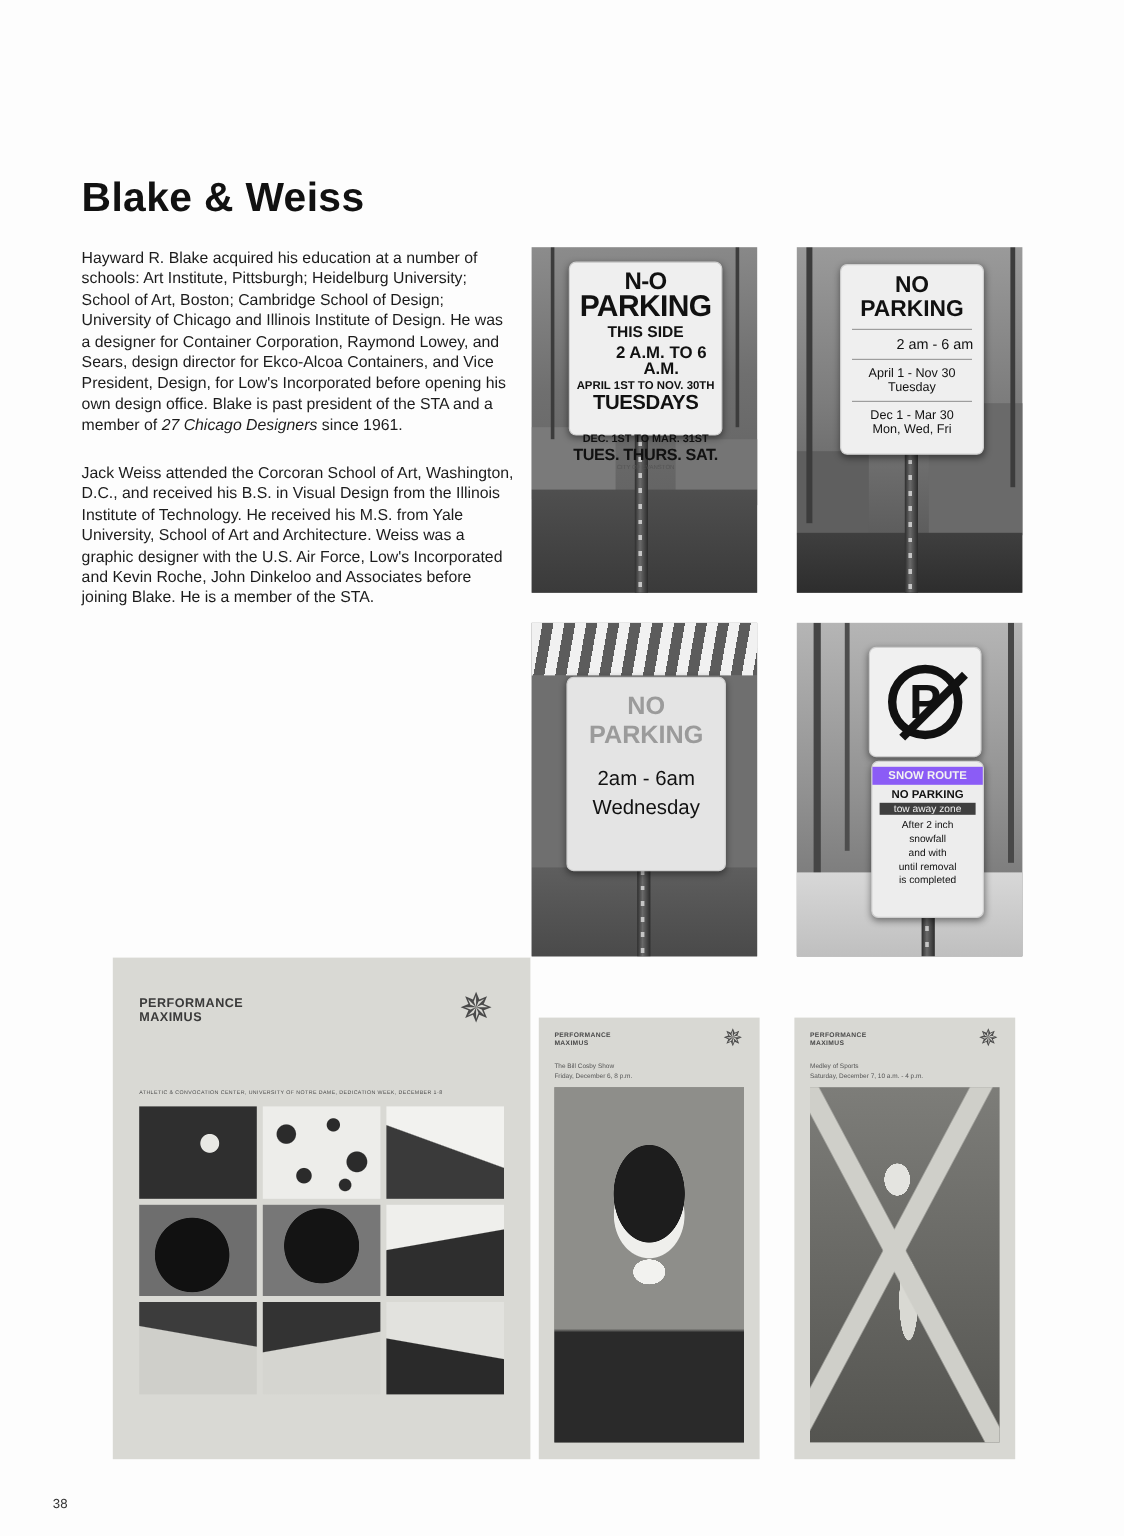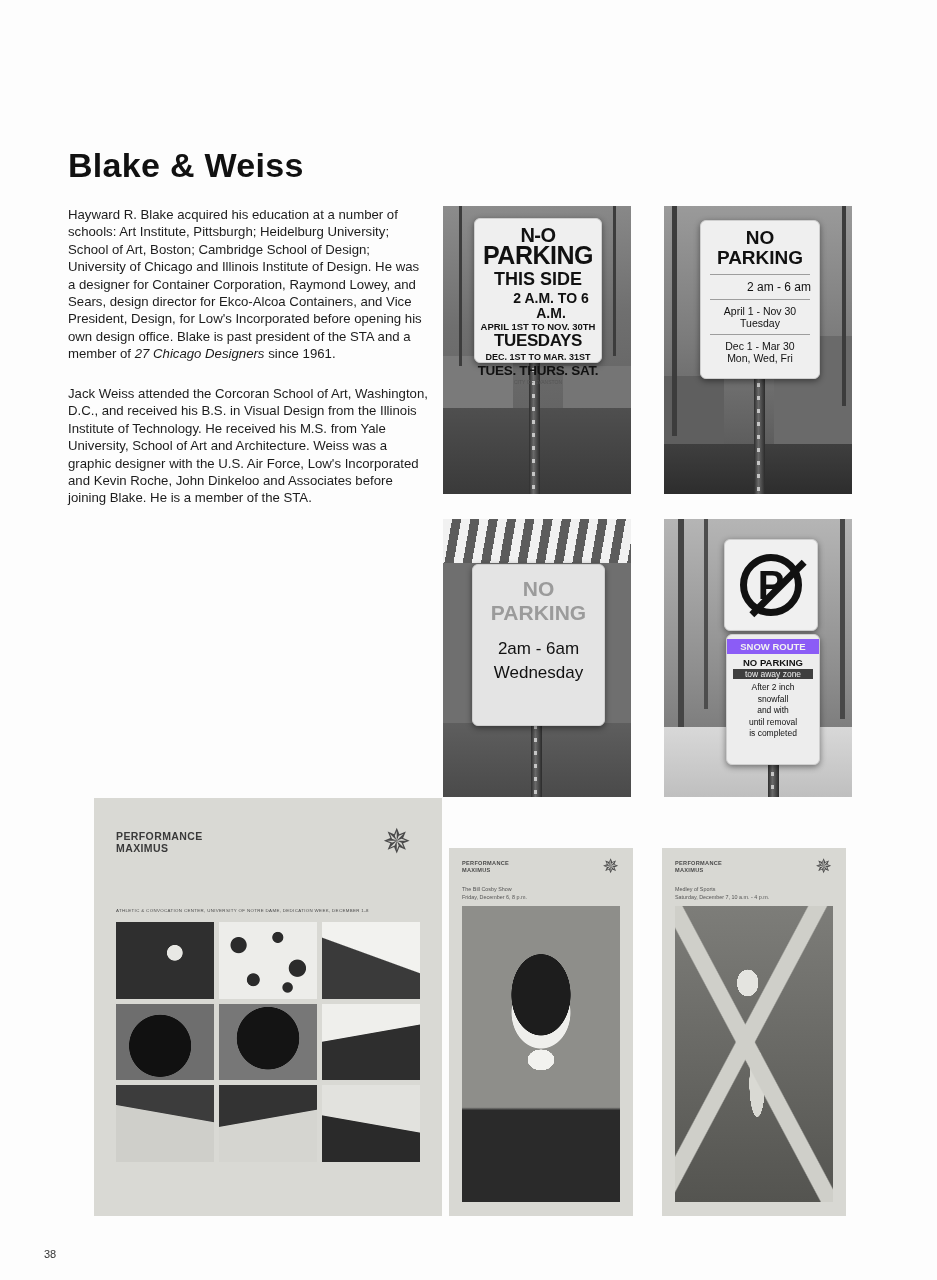--- a/index.html
+++ b/index.html
@@ -111,25 +111,25 @@
 
   
   #p1-plate {
     left: 31px; top: 12px; width: 126px; height: 137px;
     padding-top: 6px;
     font-weight: bold;
     line-height: 1.02;
   }
   #p1-plate .l1 { font-size: 20px; letter-spacing: -.5px; }
   #p1-plate .l2 { font-size: 25px; letter-spacing: -.5px; margin-top:-2px;}
-  #p1-plate .l3 { font-size: 18px; margin-top: 1px; }
+  #p1-plate .l3 { font-size: 13px; margin-top: 1px; }
   #p1-plate .l4 { font-size: 14px; margin-top: 3px; margin-left: 26px; }
   #p1-plate .l5 { font-size: 9.5px; margin-top: 2px; }
   #p1-plate .l6 { font-size: 17px; margin-top: 1px; letter-spacing:-.4px;}
-  #p1-plate .l7 { font-size: 9px; margin-top: 3px; }
+  #p1-plate .l7 { font-size: 9px; margin-top: 16px; }
   #p1-plate .l8 { font-size: 13.5px; margin-top: 2px; letter-spacing:-.3px;}
   #p1-plate .l9 { font-size: 5px; font-weight:normal; margin-top: 2px; color:#555;}
   #p1-post { left: 86px; top: 149px; bottom: 0; }
   .ground {
     position:absolute; left:0; right:0; bottom:0; height:86px;
     background:linear-gradient(180deg,#4f4f4f,#3a3a3a);
   }
   .house {
     position:absolute; background:#6e6e6e;
   }

